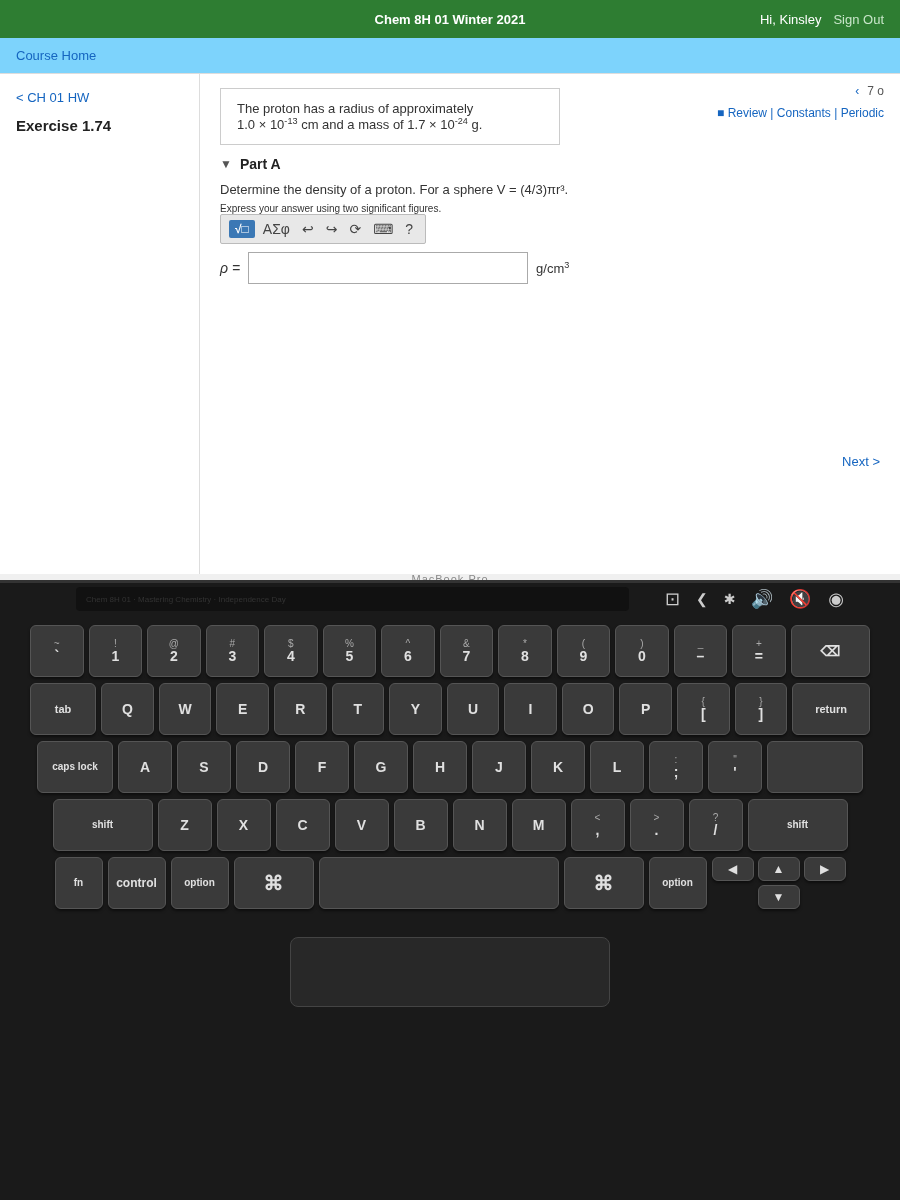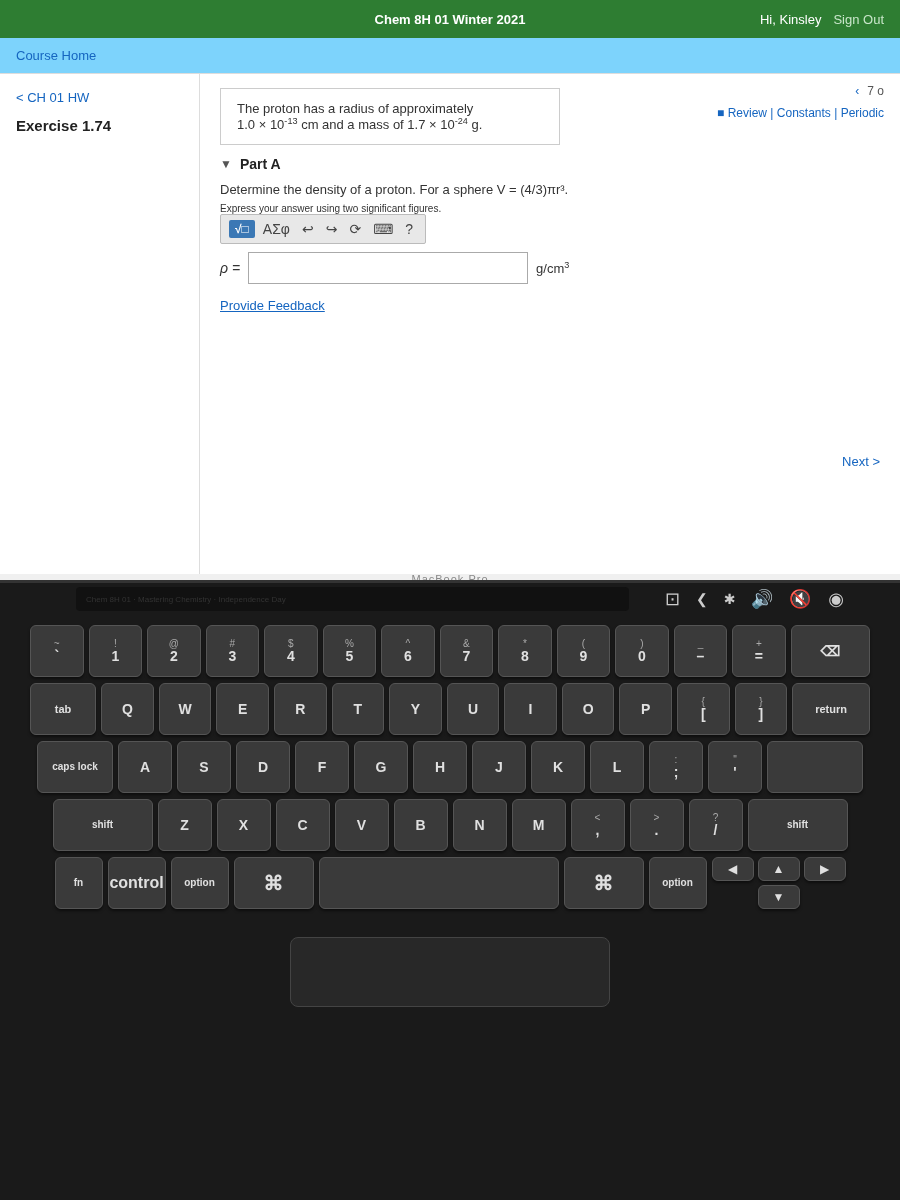--- a/index.html
+++ b/index.html
@@ -386,23 +386,20 @@
         <span class="toolbar-icon">?</span>
       </div>
 
       <div class="answer-row">
         <span class="answer-label">ρ =</span>
         <input type="text" class="answer-input" style="">
         <span class="answer-unit">g/cm<sup>3</sup></span>
       </div>
 
 
-      <div class="provide-feedback">
-        <span>Provide Feedback</span>
-      </div>
     </div>
   </div>
 
   <div class="right-panel">
     <div style="display:flex; justify-content:flex-end; align-items:center; gap:8px; font-size:12px; color:#555; margin-bottom:8px;">
       <span style="color:#1565c0; cursor:pointer;">‹</span>
       <span style="color:#555;">7 o</span>
     </div>
     <div style="color:#1565c0; font-size:12px; text-align:right; cursor:pointer;">
       <span>■ Review | Constants | Periodic</span>
@@ -622,21 +619,21 @@
       <div class="key" style="width:100px;">
           <span class="key-main" style="font-size:10px;">shift</span>
         </div>
     </div>
 
     <div class="keyboard-row">
       <div class="key" style="width:48px;">
           <span class="key-main" style="font-size:10px;">fn</span>
         </div>
       <div class="key" style="width:58px;">
-          <span class="key-main" style="font-size:16px;">control</span>
+          <span class="key-main" style="font-size:12px;">control</span>
         </div>
       <div class="key" style="width:58px;">
           <span class="key-main" style="font-size:10px;">option</span>
         </div>
       <div class="key" style="width:80px;">
           <span class="key-main" style="font-size:20px;">⌘</span>
         </div>
       <div class="key" style="width:240px;">
           <span class="key-main"></span>
         </div>

